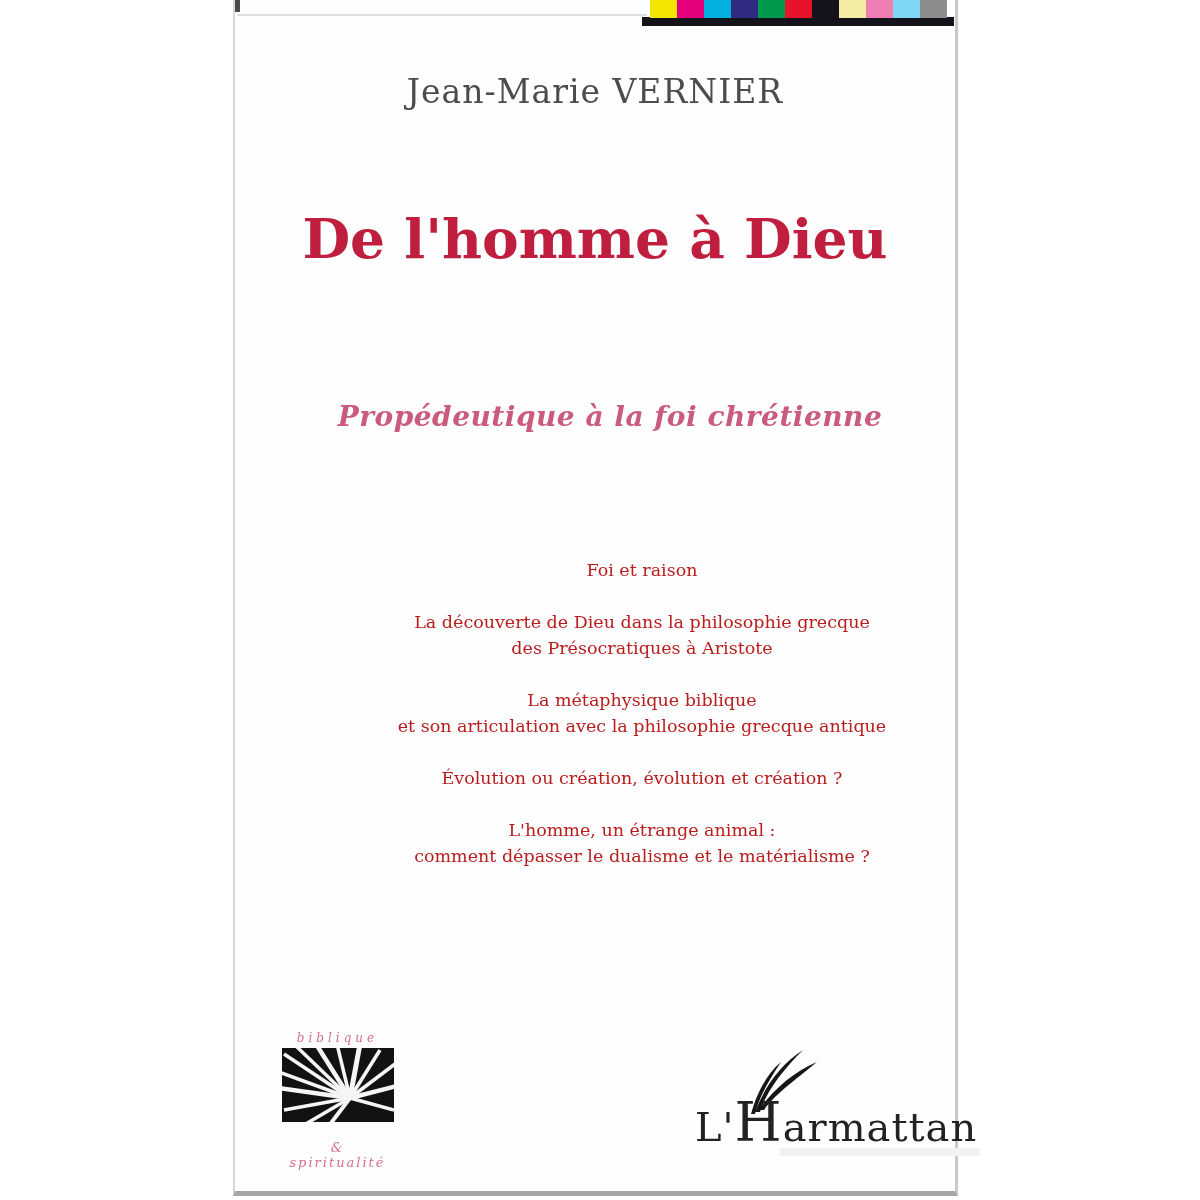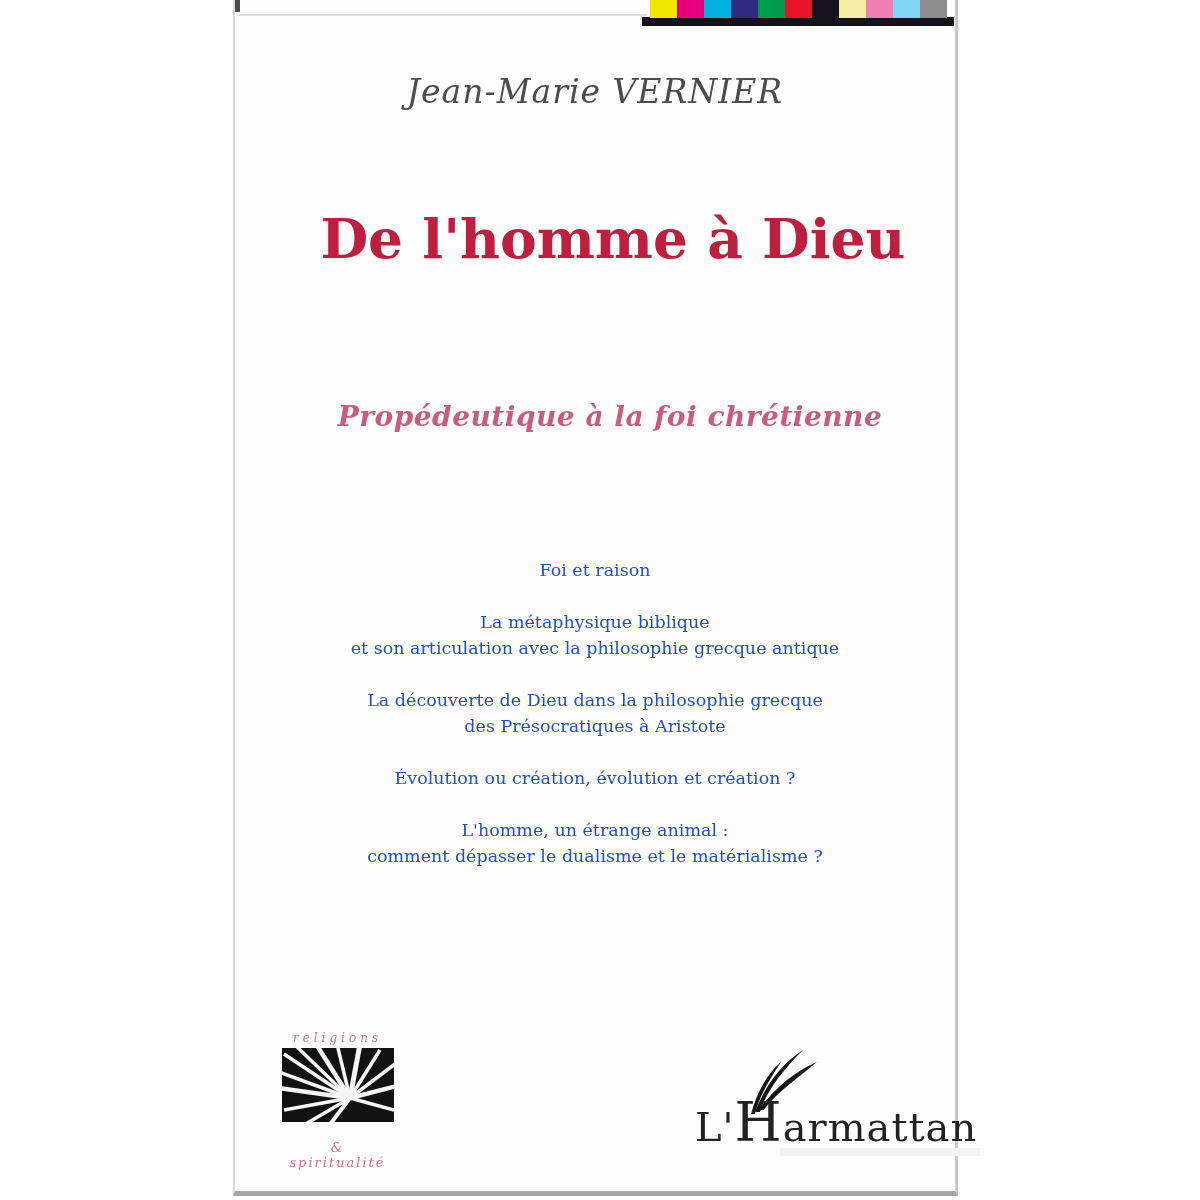--- a/index.html
+++ b/index.html
@@ -96,41 +96,41 @@
       <div class="patch" style="background: rgb(46, 43, 128);"></div>
       <div class="patch" style="background: rgb(0, 154, 78);"></div>
       <div class="patch" style="background: rgb(232, 19, 43);"></div>
       <div class="patch" style="background: rgb(21, 18, 30);"></div>
       <div class="patch" style="background: rgb(242, 237, 160);"></div>
       <div class="patch" style="background: rgb(239, 127, 178);"></div>
       <div class="patch" style="background: rgb(127, 214, 242);"></div>
       <div class="patch" style="background: rgb(140, 140, 140);"></div>
     </div>
 
-  <div class="author" style="color: rgb(77, 75, 76); font-style: italic;">Jean-Marie VERNIER</div>
+  <div class="author" style="color: rgb(77, 75, 76);">Jean-Marie VERNIER</div>
 
-  <div class="title" style="color: rgb(191, 30, 62); margin-left: 18px;">
+  <div class="title" style="color: rgb(191, 30, 62);">
     <div>De l'homme à Dieu</div>
   </div>
 
   <div class="subtitle" style="color: rgb(202, 91, 125);">Propédeutique à la foi chrétienne</div>
 
-  <div class="topics" style="color: #1d4ed8;">
+  <div class="topics" style="color: #b91c1c; padding-left: 47px;">
     <div class="topic">Foi et raison</div>
+    <div class="topic">La découverte de Dieu dans la philosophie grecque
+des Présocratiques à Aristote</div>
     <div class="topic">La métaphysique biblique
 et son articulation avec la philosophie grecque antique</div>
-    <div class="topic">La découverte de Dieu dans la philosophie grecque
-des Présocratiques à Aristote</div>
     <div class="topic">Évolution ou création, évolution et création ?</div>
     <div class="topic">L'homme, un étrange animal :
 comment dépasser le dualisme et le matérialisme ?</div>
   </div>
 
   <div class="collection" style="color: rgb(212, 112, 140);">
-    <span class="lbl-top">religions</span>
+    <span class="lbl-top">biblique</span>
     <svg width="112" height="74" viewBox="0 0 112 74">
       <rect x="0" y="0" width="112" height="74" fill="#121212"></rect>
       <g stroke="#f5f5f5" stroke-width="3.5" stroke-linecap="butt">
         <line x1="68" y1="50" x2="2" y2="6"></line>
         <line x1="68" y1="50" x2="14" y2="-2"></line>
         <line x1="68" y1="50" x2="34" y2="-4" stroke-width="4.5"></line>
         <line x1="68" y1="50" x2="55" y2="-4"></line>
         <line x1="68" y1="50" x2="78" y2="-4" stroke-width="5"></line>
         <line x1="68" y1="50" x2="98" y2="2"></line>
         <line x1="68" y1="50" x2="113" y2="16"></line>

